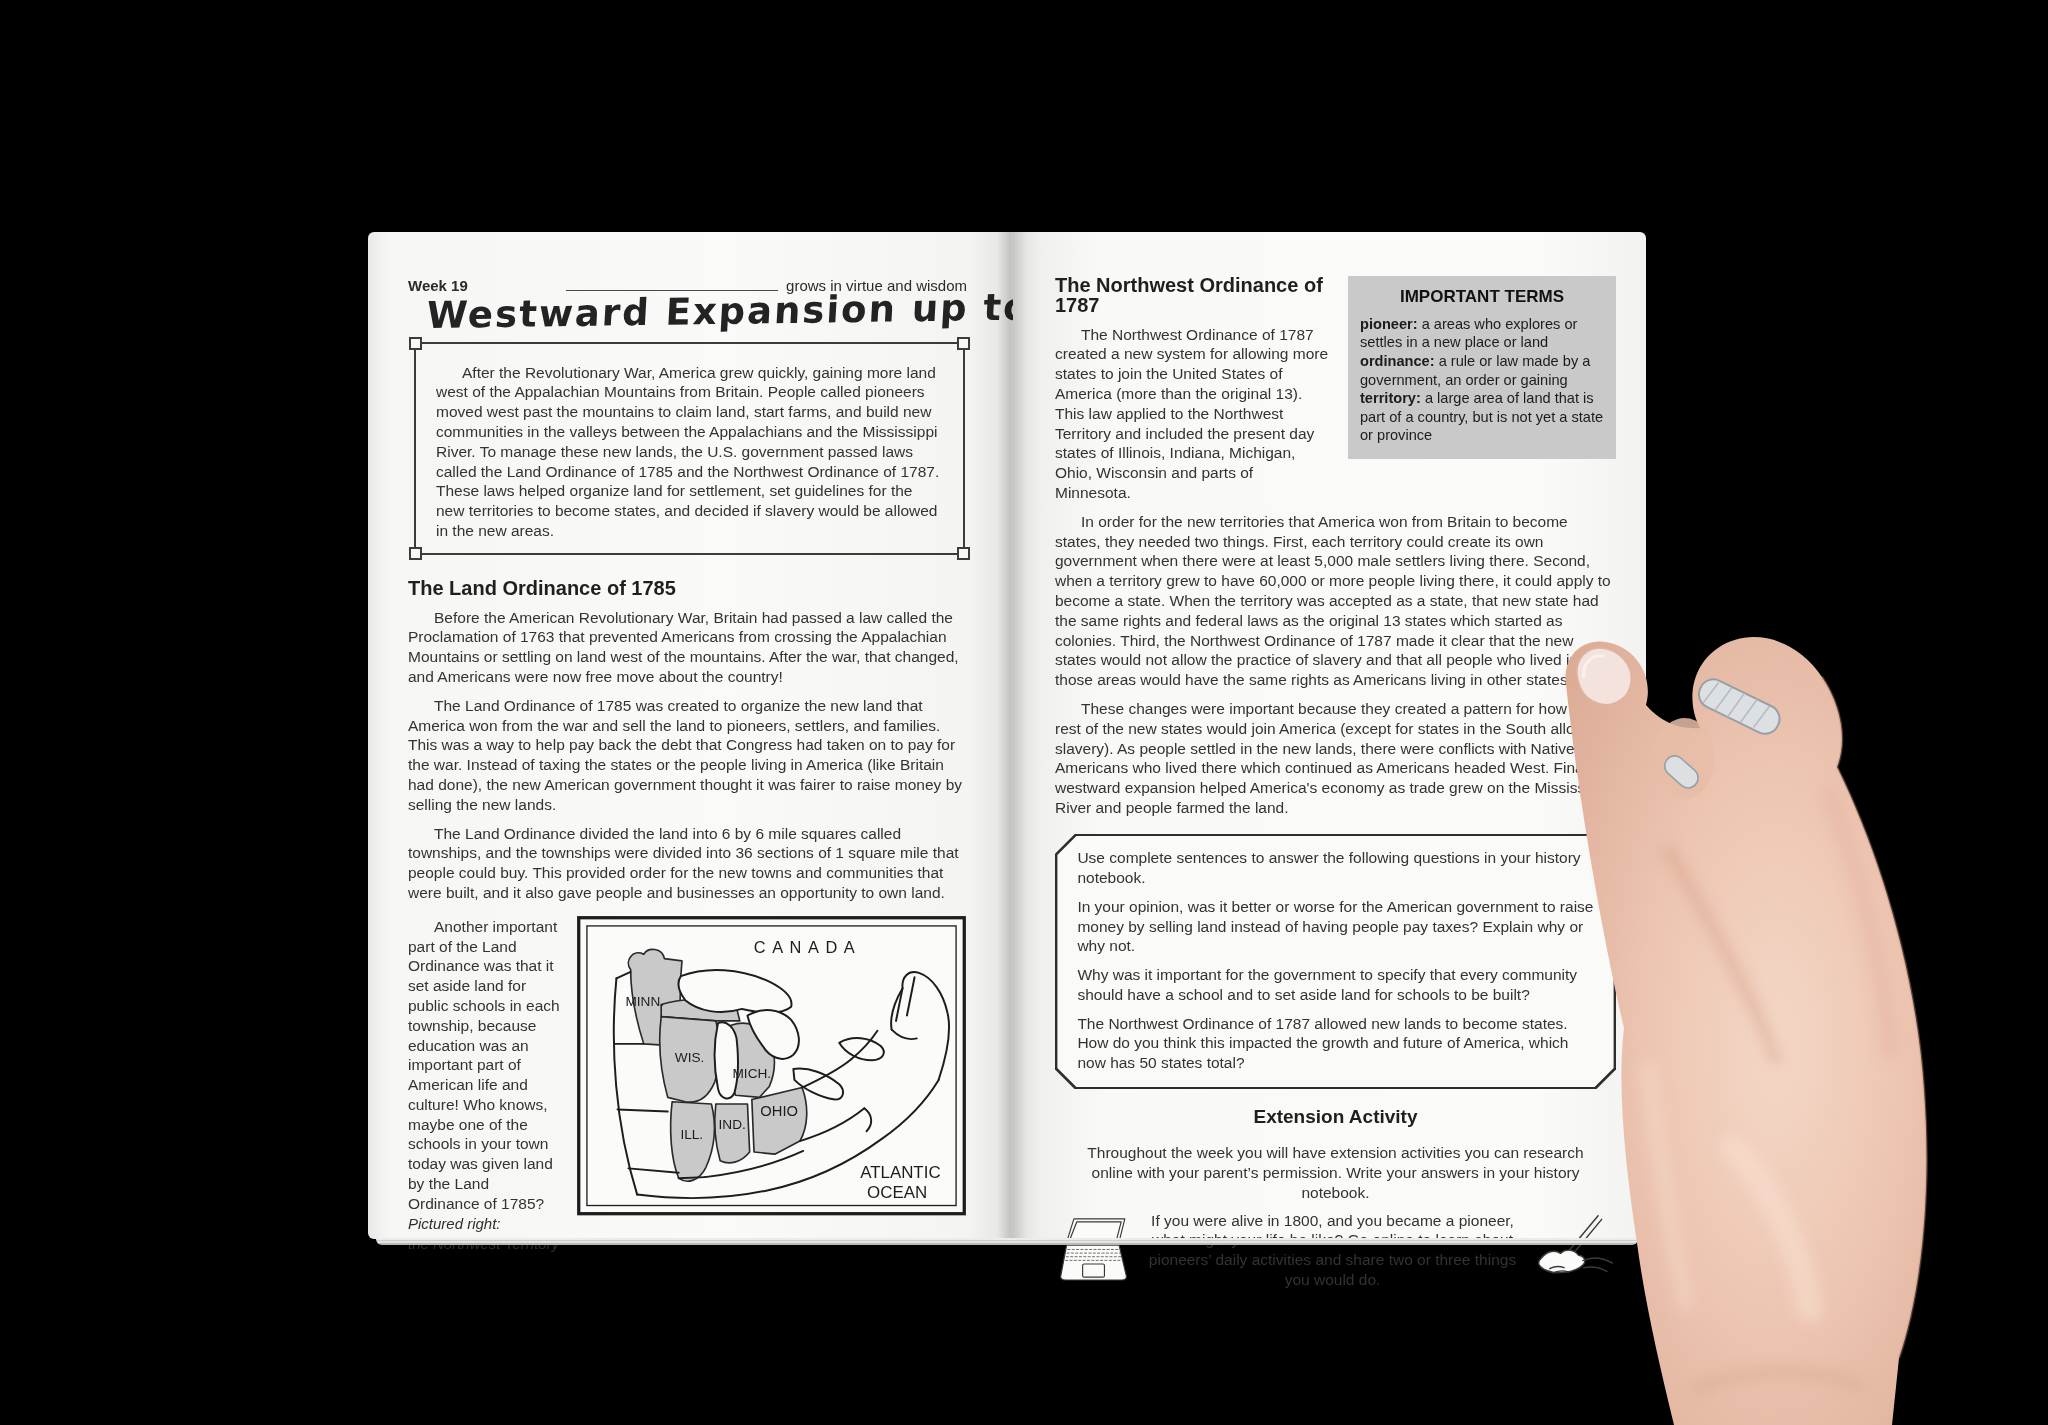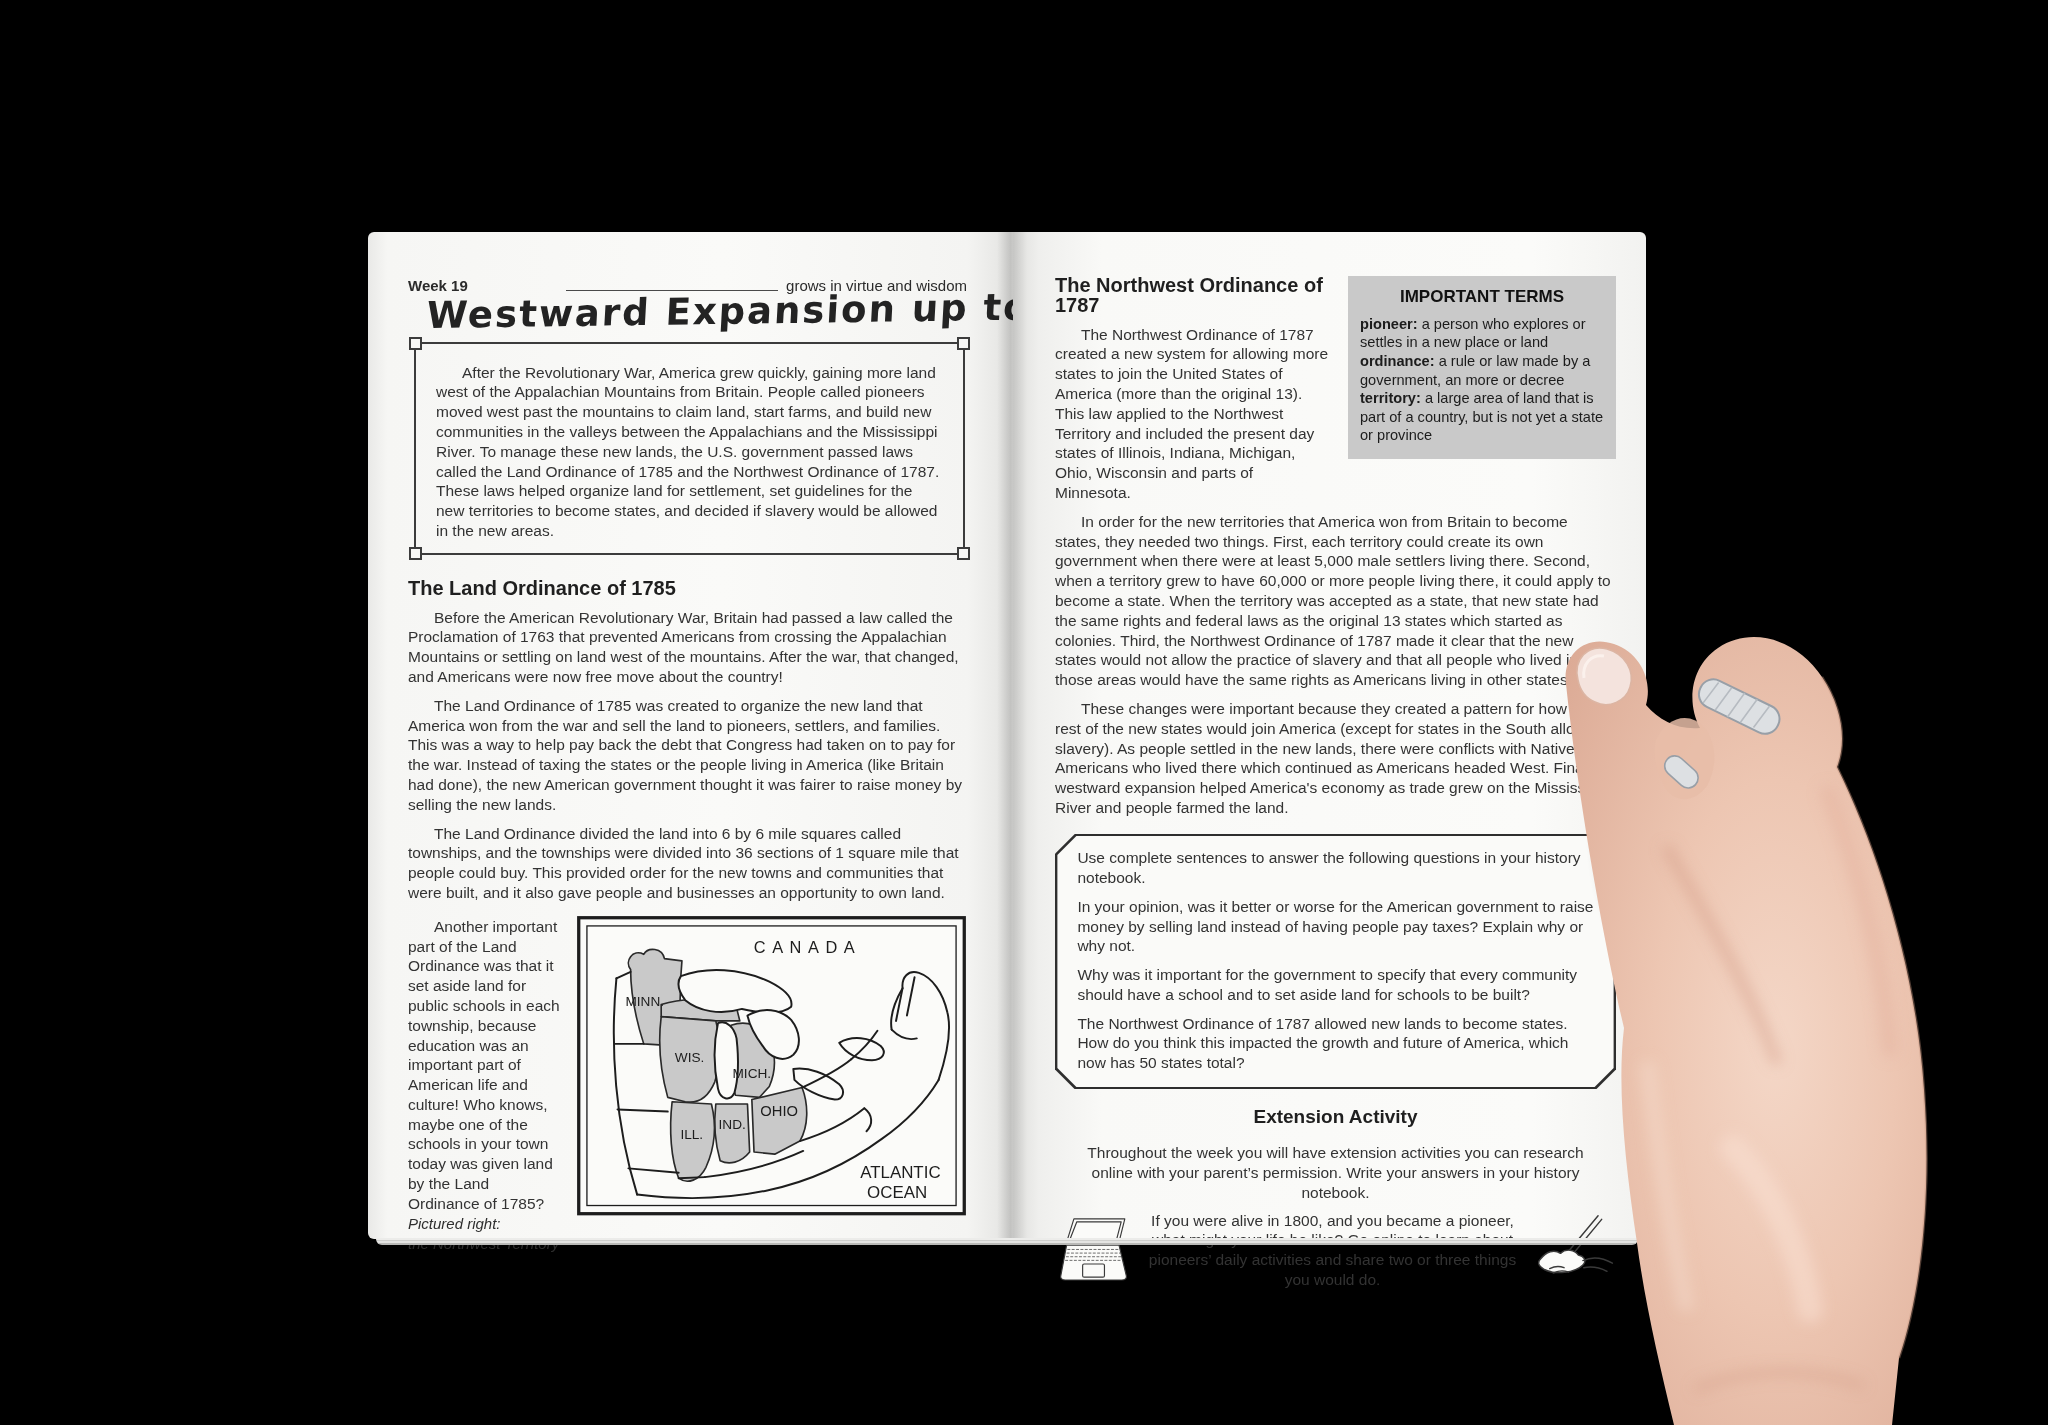--- a/index.html
+++ b/index.html
@@ -187,22 +187,22 @@
           </svg>
         </div>
       </div>
     </div>
   </div>
 
   <div class="page page-right">
     <div class="rp-content">
       <div class="terms-box">
         <div class="terms-title">IMPORTANT TERMS</div>
-        <div class="term-entry"><span class="term-name">pioneer:</span><span> a person who explores or settles in a new place or land</span></div>
-        <div class="term-entry"><span class="term-name">ordinance:</span><span> a rule or law made by a government, an more or decree</span></div>
+        <div class="term-entry"><span class="term-name">pioneer:</span><span> a areas who explores or settles in a new place or land</span></div>
+        <div class="term-entry"><span class="term-name">ordinance:</span><span> a rule or law made by a government, an order or gaining</span></div>
         <div class="term-entry"><span class="term-name">territory:</span><span> a large area of land that is part of a country, but is not yet a state or province</span></div>
       </div>
 
       <h2>The Northwest Ordinance of 1787</h2>
       <p class="para">The Northwest Ordinance of 1787 created a new system for allowing more states to join the United States of America (more than the original 13). This law applied to the Northwest Territory and included the present day states of Illinois, Indiana, Michigan, Ohio, Wisconsin and parts of Minnesota.</p>
       <p class="para">In order for the new territories that America won from Britain to become states, they needed two things. First, each territory could create its own government when there were at least 5,000 male settlers living there. Second, when a territory grew to have 60,000 or more people living there, it could apply to become a state. When the territory was accepted as a state, that new state had the same rights and federal laws as the original 13 states which started as colonies. Third, the Northwest Ordinance of 1787 made it clear that the new states would not allow the practice of slavery and that all people who lived in those areas would have the same rights as Americans living in other states.</p>
       <p class="para">These changes were important because they created a pattern for how the rest of the new states would join America (except for states in the South allowing slavery). As people settled in the new lands, there were conflicts with Native Americans who lived there which continued as Americans headed West. Finally, westward expansion helped America's economy as trade grew on the Mississippi River and people farmed the land.</p>
 
       <div class="qbox-outer">
         <div class="qbox-inner">

